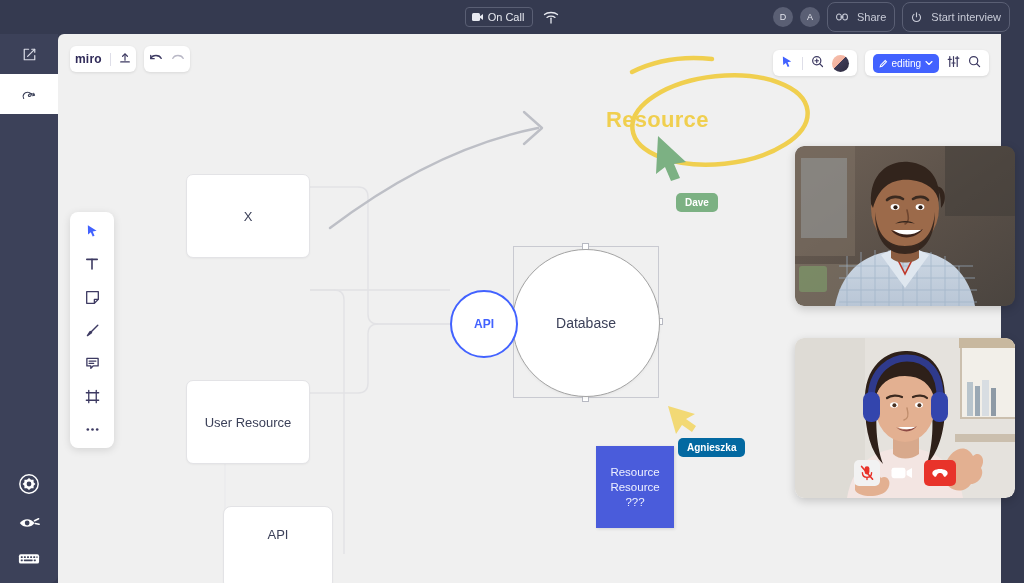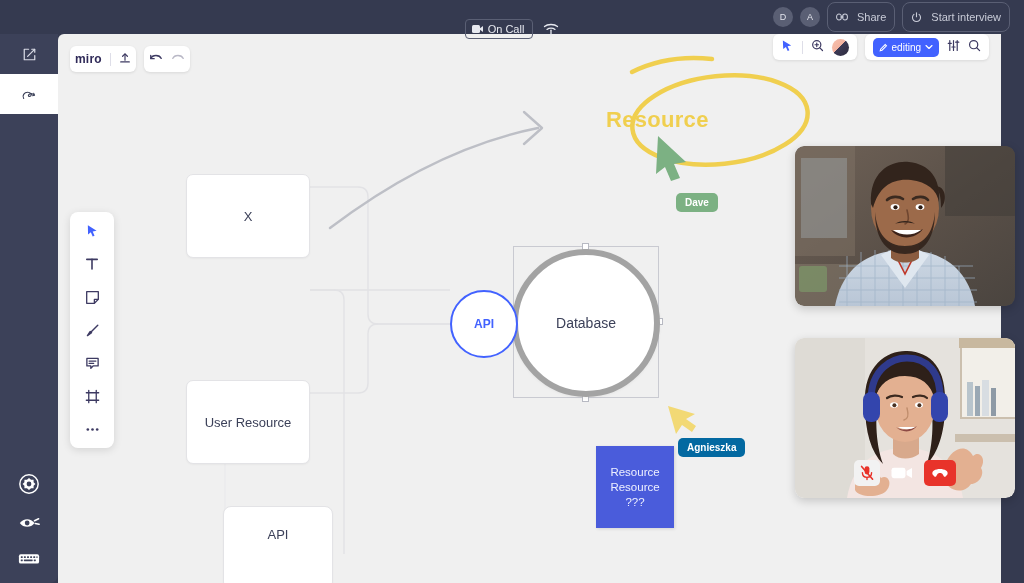--- a/index.html
+++ b/index.html
@@ -17,21 +17,21 @@
   }
 
   
   .topbar {
     position: absolute; left: 0; top: 0; width: 1024px; height: 34px;
     background: #353a50;
     display: flex; align-items: center;
     z-index: 40;
   }
   .topbar-center {
-    position: absolute; left: 0; right: 0; top: 12px; height: 34px;
+    position: absolute; left: 0; right: 0; top: 0; height: 34px;
     display: flex; align-items: center; justify-content: center; gap: 10px;
   }
   .oncall-btn {
     display: flex; align-items: center; gap: 5px;
     border: 1px solid #5a5f74; border-radius: 4px;
     padding: 3px 8px 3px 6px;
     color: #e7e9f0; font-size: 11px;
     background: transparent;
   }
   .cam-glyph {
@@ -105,21 +105,21 @@
   }
   .board-chip {
     background: #fff; border-radius: 6px; height: 26px;
     display: flex; align-items: center; padding: 0 5px; gap: 8px;
     box-shadow: 0 1px 3px rgba(0,0,0,.10);
     color: #3d3a62; font-size: 12px;
   }
   .miro-word { font-weight: 800; letter-spacing: .2px; font-size: 12px; color: #2f2a58; }
   .chip-div { width: 1px; height: 13px; background: #dedee8; }
   .board-topright {
-    position: absolute; right: 12px; top: 0;
+    position: absolute; right: 12px; top: 16px;
     display: flex; align-items: center; gap: 8px; z-index: 20;
   }
   .tr-group {
     background: #fff; border-radius: 6px; height: 26px;
     display: flex; align-items: center; padding: 0 8px; gap: 8px;
     box-shadow: 0 1px 3px rgba(0,0,0,.10);
   }
   .editing-pill {
     background: #4262ff; color: #fff; border-radius: 5px;
     height: 19px; display: flex; align-items: center; gap: 4px;
@@ -146,21 +146,21 @@
   
   .node {
     position: absolute; background: #fff;
     border: 1px solid #e3e3e6; border-radius: 7px;
     display: flex; align-items: center; justify-content: center;
     color: #3c4159; font-size: 13px;
     box-shadow: 0 1px 2px rgba(0,0,0,.04);
   }
   .circ-db {
     position: absolute; background: #fff; border-radius: 50%;
-    border: 6px solid #a3a3a3;
+    border: 1px solid #a3a3a3;
     display: flex; align-items: center; justify-content: center;
     color: #3c4159; font-size: 14px;
     box-shadow: 0 1px 3px rgba(0,0,0,.05);
   }
   .circ-api {
     position: absolute; background: #fff; border-radius: 50%;
     border: 2px solid #4262ff;
     display: flex; align-items: center; justify-content: center;
     color: #4262ff; font-size: 12px; font-weight: bold;
   }

